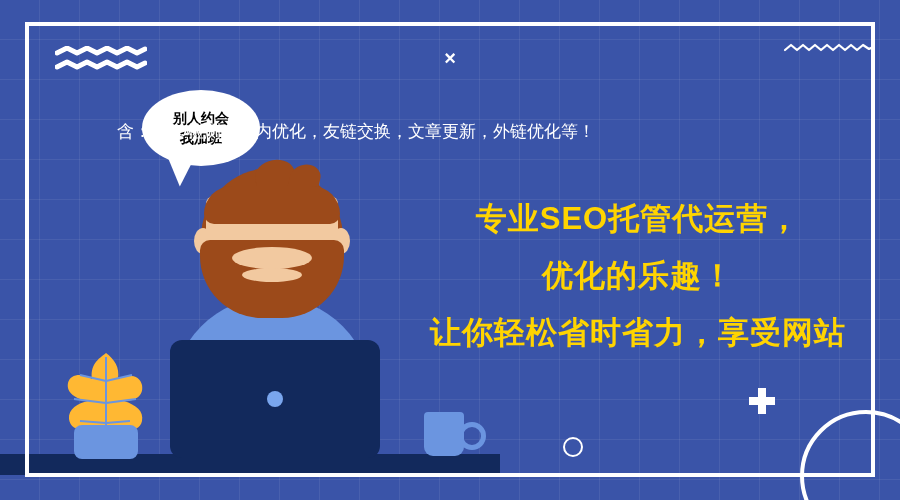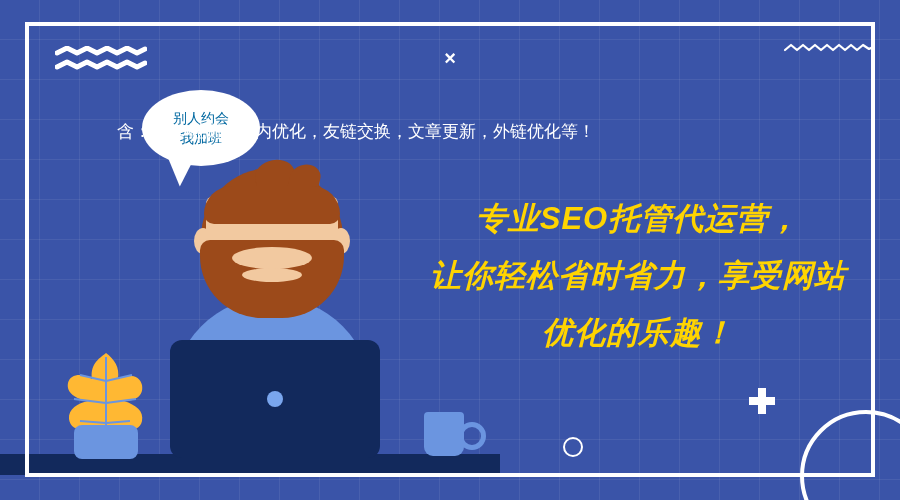--- a/index.html
+++ b/index.html
@@ -57,21 +57,21 @@
   }
   #subtitle{
     position:absolute;left:0;top:120px;width:712px;text-align:center;
     color:#ffffff;font-size:17px;letter-spacing:0px;white-space:nowrap;
   }
   #headline{
     position:absolute;left:388px;top:190px;width:500px;
     text-align:center;color:#ffd400;font-size:31px;font-weight:bold;
     line-height:57px;letter-spacing:1px;
   }
-  #headline .hl-line{display:block;white-space:nowrap;font-style:italic;}
+  #headline .hl-line{display:block;white-space:nowrap;}
   
   #desk{
     position:absolute;left:0px;top:454px;width:500px;height:21px;
     background:#12295c;
   }
   
   #plant{position:absolute;left:58px;top:345px;width:96px;height:112px;}
   #plant-pot{
     position:absolute;left:16px;top:80px;width:64px;height:34px;
     background:#6b95e0;border-radius:8px;
@@ -145,21 +145,21 @@
     position:absolute;left:50%;top:50%;width:16px;height:16px;margin:-8px 0 0 -8px;
     background:#7aa6ee;border-radius:50%;
   }
   
   #bubble{
     position:absolute;left:142px;top:90px;width:118px;height:76px;
     background:#ffffff;border-radius:50%;
     display:flex;align-items:center;justify-content:center;
   }
   #bubble-text{
-    color:#0369a1;font-size:14px;font-weight:normal;line-height:20px;
+    color:#000000;font-size:14px;font-weight:bold;line-height:20px;
     text-align:center;white-space:nowrap;
   }
   #bubble-text span{display:block;}
   #bubble-tail{
     position:absolute;left:168px;top:152px;width:0;height:0;
     border-left:10px solid transparent;
     border-right:22px solid transparent;
     border-top:34px solid #ffffff;
     transform:rotate(-6deg);
   }
@@ -222,22 +222,22 @@
   </div>
 
   <div id="title-row">
     <span id="title-x">×</span>
   </div>
 
   <div id="subtitle">含：SEO检测，站内优化，友链交换，文章更新，外链优化等！</div>
 
   <div id="headline">
     <span class="hl-line">专业SEO托管代运营，</span>
+    <span class="hl-line">优化的乐趣！</span>
     <span class="hl-line">让你轻松省时省力，享受网站</span>
-    <span class="hl-line">优化的乐趣！</span>
   </div>
 
   <div class="plus"></div>
   <div class="small-circle"></div>
   <div class="big-circle"></div>
 
   <div id="frame"></div>
 
 </div>
 

